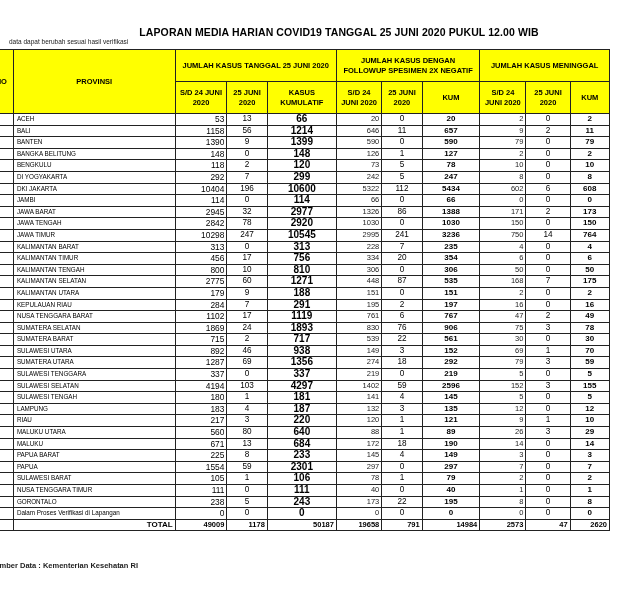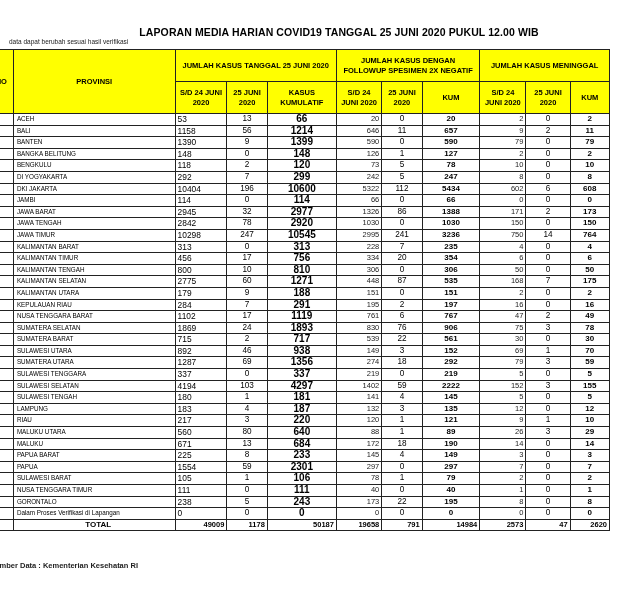--- a/index.html
+++ b/index.html
@@ -7,27 +7,27 @@
   .title { position:absolute; top:26px; left:1px; width:640px; text-align:center; font-weight:bold; font-size:10.5px; letter-spacing:0.1px; padding-left:36px; box-sizing:border-box; }
   .subtitle { position:absolute; top:38px; left:9px; font-size:6.5px; color:#222; }
   table { position:absolute; top:49px; left:-30px; border-collapse:collapse; table-layout:fixed; }
   th, td { border:1px solid #222; padding:0 2px; overflow:hidden; white-space:nowrap; }
   th { background:#ffff00; font-size:7.5px; font-weight:bold; text-align:center; line-height:10px; }
   thead tr.h1 th { height:31px; }
   thead tr.h2 th { height:31px; }
   td { font-size:8px; height:10.6px; line-height:10.6px; }
   td.no { font-size:6px; text-align:center; }
   td.prov { font-size:6.3px; text-align:left; padding-left:3px; }
-  td.num { text-align:left; font-size:8.4px; }
+  td.num { text-align:right; font-size:8.4px; }
   td.day { text-align:center; font-size:8.2px; }
   td.kum { text-align:center; font-weight:bold; font-size:10px; }
   td.kum2 { text-align:center; font-weight:bold; font-size:8px; }
   td.small { text-align:right; font-size:7.5px; color:#222; }
   tr.total td { font-weight:bold; font-size:7.5px; text-align:right; }
-  tr.total td.prov { font-size:8px; text-align:center;padding-left:10px; }
+  tr.total td.prov { font-size:8px; text-align:right;padding-left:10px; }
   .source { position:absolute; top:561px; left:-10px; font-size:7.5px; font-weight:bold; color:#222; }
 </style>
 </head>
 <body>
 
 <div class="title">LAPORAN MEDIA HARIAN COVID19 TANGGAL 25 JUNI 2020 PUKUL 12.00 WIB</div>
 <div class="subtitle">data dapat berubah sesuai hasil verifikasi</div>
 
 <table>
   <colgroup>
@@ -364,21 +364,21 @@
         <td class="kum2">5</td>
       </tr>
       <tr>
         <td class="no">24</td>
         <td class="prov">SULAWESI SELATAN</td>
         <td class="num">4194</td>
         <td class="day">103</td>
         <td class="kum">4297</td>
         <td class="small">1402</td>
         <td class="day">59</td>
-        <td class="kum2">2222</td>
+        <td class="kum2">2596</td>
         <td class="small">152</td>
         <td class="day">3</td>
         <td class="kum2">155</td>
       </tr>
       <tr>
         <td class="no">25</td>
         <td class="prov">SULAWESI TENGAH</td>
         <td class="num">180</td>
         <td class="day">1</td>
         <td class="kum">181</td>

